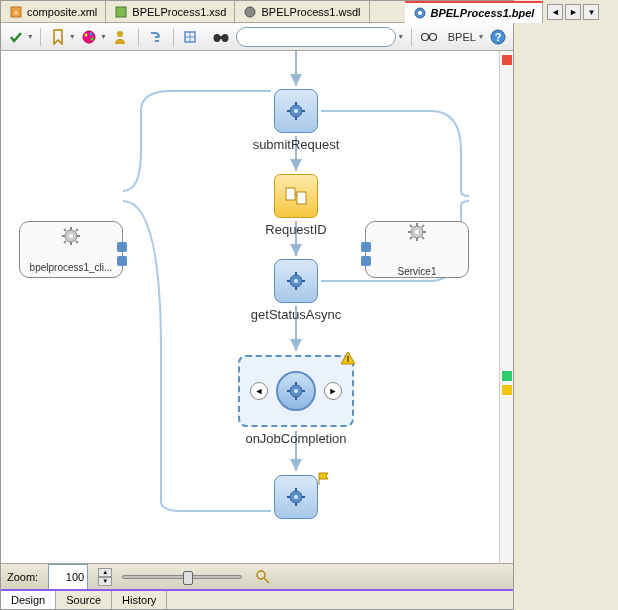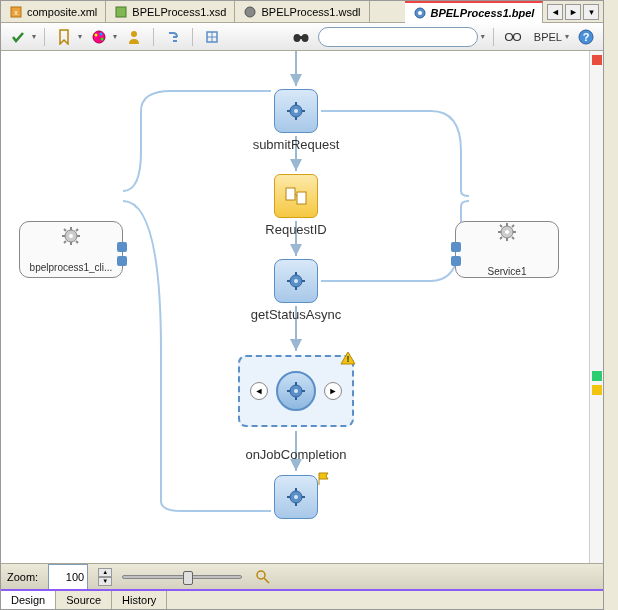--- a/index.html
+++ b/index.html
@@ -1,17 +1,17 @@
 <!DOCTYPE html>
 <html><head>
 <meta charset="utf-8">
 <style>
 * { box-sizing: border-box; margin: 0; padding: 0; }
 body { font-family: Tahoma, Arial, sans-serif; font-size: 11px; background: #ece9d8; width: 618px; height: 610px; overflow: hidden; }
-.container { width: 604px; height: 610px; display: flex; flex-direction: column; border: 1px solid #999; background: #0c4a6e; }
+.container { width: 514px; height: 610px; display: flex; flex-direction: column; border: 1px solid #999; background: #0c4a6e; }
 .tabs-row { display: flex; align-items: center; height: 22px; background: #ece9d8; border-bottom: 1px solid #aca899; }
 .tab { display: flex; align-items: center; padding: 3px 8px; border-right: 1px solid #aca899; cursor: pointer; gap: 4px; height: 22px; }
 .tab.active { background: #fff; font-weight: bold; font-style: italic; border-top: 2px solid #ef4444; margin-left: 35px; }
 .tab-icon { width: 14px; height: 14px; display: inline-flex; align-items: center; justify-content: center; }
 .tabs-nav { margin-left: auto; display: flex; gap: 2px; padding: 0 4px; }
 .nav-btn { width: 16px; height: 16px; border: 1px solid #999; background: #f0f0f0; display: flex; align-items: center; justify-content: center; cursor: pointer; font-size: 9px; }
 .toolbar { display: flex; align-items: center; height: 28px; background: linear-gradient(#fefefe,#e8e8e8); border-bottom: 1px solid #aca899; padding: 0 6px; gap: 6px; }
 .tb-btn { width: 22px; height: 22px; display: flex; align-items: center; justify-content: center; cursor: pointer; border-radius: 2px; }
 .tb-sep { width: 1px; height: 18px; background: #c0c0c0; margin: 0 2px; }
 .tb-drop { font-size: 8px; color: #666; margin-left: -3px; }
@@ -274,21 +274,21 @@
                 <line x1="16" y1="10" x2="19" y2="10"></line>
               </g>
             </svg>
         </div>
         <div class="nav-arrow">►</div>
         <svg class="warning-badge">
             <path d="M8 1 L15 13 L1 13 Z" fill="#f1c40f" stroke="#b8860b"></path>
             <text x="8" y="11" font-size="9" text-anchor="middle" fill="#333" font-weight="bold">!</text>
           </svg>
       </div>
-      <div class="activity-label" style="left:235px; top:380px;margin-top:16px;">onJobCompletion</div>
+      <div class="activity-label" style="left:235px; top:380px;">onJobCompletion</div>
 
       <div class="activity-box" style="left:273px; top:424px;">
         <svg class="gear-svg">
             <circle cx="10" cy="10" r="6" fill="#5a8fc8" stroke="#2f5f98"></circle>
             <circle cx="10" cy="10" r="2" fill="#d8e8f8"></circle>
             <g stroke="#2f5f98" stroke-width="2">
               <line x1="10" y1="1" x2="10" y2="4"></line>
               <line x1="10" y1="16" x2="10" y2="19"></line>
               <line x1="1" y1="10" x2="4" y2="10"></line>
               <line x1="16" y1="10" x2="19" y2="10"></line>

